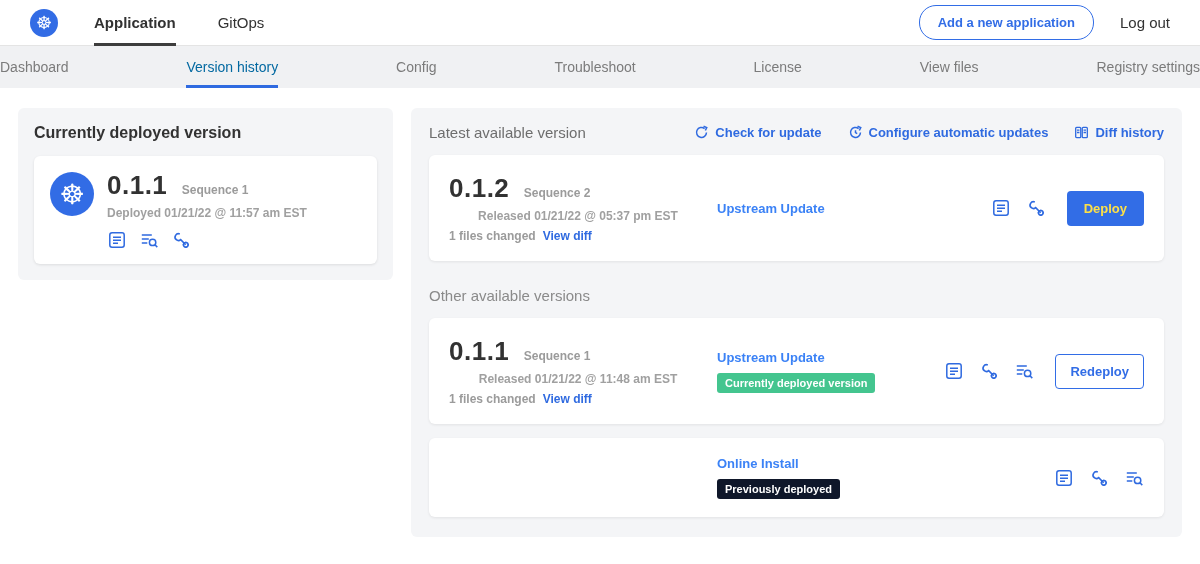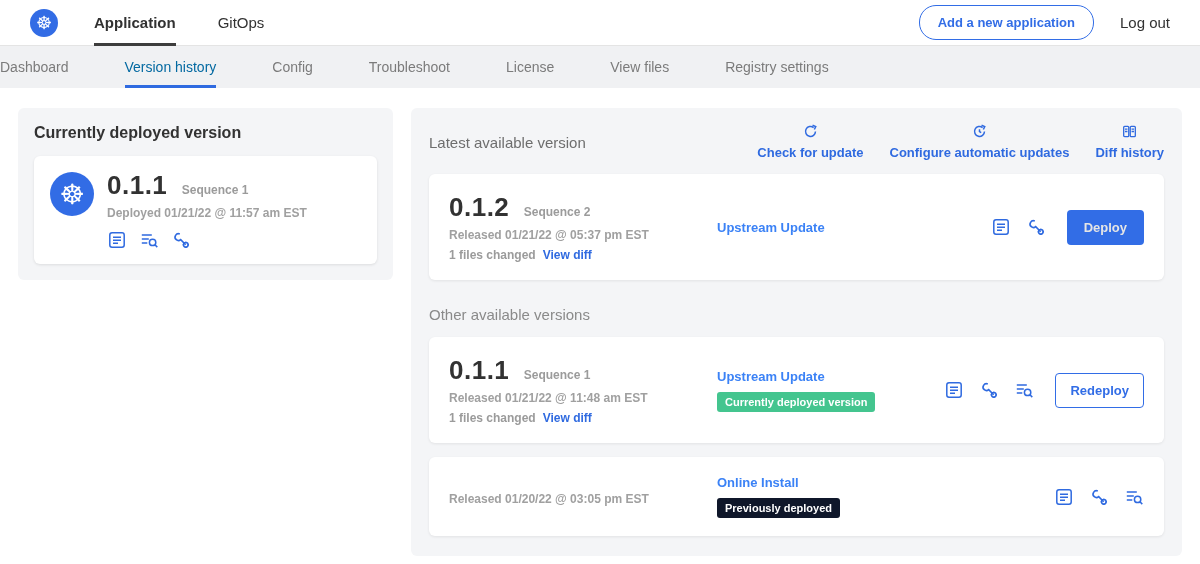--- a/index.html
+++ b/index.html
@@ -16,67 +16,67 @@
   .hdr-tab { display:flex; align-items:center; height:46px; font-size:15px;
              color:#323232; cursor:pointer; border-bottom:3px solid transparent; padding-top:3px;}
   .hdr-tab.active { border-bottom-color:#3d3d3d; font-weight:700; }
   .hdr-spacer { flex:1; }
   .pill-btn { border:1px solid #326de6; color:#326de6; background:#fff;
               font-size:13px; font-weight:700; border-radius:17px;
               padding:9px 18px; cursor:pointer; font-family:Liberation Sans, sans-serif;}
   .logout { margin-left:26px; font-size:15px; color:#323232; cursor:pointer; }
 
   
-  .subnav { height:42px; background:#f0f1f3; display:flex; justify-content:flex-start;
+  .subnav { height:42px; background:#f0f1f3; display:flex; justify-content:space-between;
             gap:56px; }
   .subnav-item { display:flex; align-items:center; height:42px; font-size:14px;
                  color:#7b7b7b; cursor:pointer; border-bottom:3px solid transparent; padding-top:3px;}
   .subnav-item.active { color:#0369a1; font-weight:400; border-bottom-color:#2f6ae0; }
 
   
   .main { display:flex; gap:18px; padding:20px 18px; align-items:flex-start; }
   .panel { background:#f4f5f7; border-radius:6px; }
 
   
   .left-panel { width:375px; padding:16px; }
   .panel-title { font-size:16px; font-weight:700; color:#323232; }
   .deployed-card { margin-top:14px; background:#fff; border-radius:6px;
                    box-shadow:0 1px 3px rgba(0,0,0,.1); padding:14px 16px;
                    display:flex; gap:13px; }
   .big-logo { width:44px; height:44px; border-radius:50%; background:#326ce5;
               color:#fff; display:flex; align-items:center; justify-content:center;
               font-size:28px; flex-shrink:0; margin-top:2px;}
   .vnum { font-size:26px; font-weight:700; color:#323232; letter-spacing:.5px; }
   .vseq { font-size:12px; font-weight:600; color:#9b9b9b; margin-left:10px; }
-  .vdate { font-size:12px; font-weight:600; color:#a0a0a0; margin-top:5px; }
+  .vdate { font-size:12px; font-weight:600; color:#a0a0a0; margin-top:5px;text-align:center; }
   .icon-row { display:flex; gap:12px; margin-top:10px; align-items:center; }
   .icn { display:inline-flex; cursor:pointer; }
   .icn svg { display:block; }
 
   
   .right-panel { flex:1; padding:16px 18px 20px; }
   .rp-head { display:flex; align-items:center; }
   .rp-title { font-size:15px; font-weight:500; color:#6e6e6e; }
   .rp-actions { margin-left:auto; display:flex; gap:26px; align-items:center; }
   .rp-link { display:flex; align-items:center; gap:6px; color:#2f6ae0;
-             font-size:13px; font-weight:700; cursor:pointer;flex-direction:column; }
+             font-size:13px; font-weight:700; cursor:pointer; }
 
   .vrow { background:#fff; border-radius:6px; box-shadow:0 1px 3px rgba(0,0,0,.08);
           margin-top:14px; padding:18px 20px; display:flex; align-items:center; }
   .vleft { width:258px; flex-shrink:0; }
   .vfiles { margin-top:6px; font-size:12px; font-weight:600; color:#9b9b9b; }
   .viewdiff { color:#2f6ae0; font-weight:700; margin-left:7px; cursor:pointer; }
   .vmid { flex:1; padding-left:10px; }
   .vsource { font-size:13px; font-weight:700; color:#3b82f6; }
   .badge { display:inline-block; margin-top:8px; font-size:11px; font-weight:700;
            color:#fff; border-radius:3px; padding:4px 8px; }
   .badge.green { background:#44c58f; }
   .badge.gray  { background:#0f172a; }
   .vright { display:flex; align-items:center; gap:15px; }
-  .btn-primary { background:#326de6; color:#e5e5e5; border:none; font-size:13px;
+  .btn-primary { background:#326de6; color:#fde047; border:none; font-size:13px;
                  font-weight:700; border-radius:4px; padding:10px 17px;
                  cursor:pointer; margin-left:6px; font-family:inherit;}
   .btn-outline { background:#fff; color:#326de6; border:1px solid #326de6;
                  font-size:13px; font-weight:700; border-radius:4px;
                  padding:9px 14px; cursor:pointer; margin-left:6px; font-family:inherit;}
   .other-title { font-size:15px; color:#8a8a8a; margin-top:26px; }
 </style>
 </head>
 <body>
 
@@ -244,21 +244,20 @@
               <circle cx="13.6" cy="12.4" r="3.2"></circle>
               <path d="M15.9 14.7l2.4 2.4"></path>
           </svg>
         </span>
         <button class="btn-outline">Redeploy</button>
       </div>
     </div>
 
     <div class="vrow">
       <div class="vleft">
-        <div class="vdate">Released 01/20/22 @ 03:05 pm EST</div>
       </div>
       <div class="vmid">
         <div class="vsource">Online Install</div>
         <span class="badge gray">Previously deployed</span>
       </div>
       <div class="vright">
         <span class="icn">
           <svg width="20" height="20" viewBox="0 0 20 20" fill="none" stroke="#2f6ae0" stroke-width="1.5">
             <rect x="2.8" y="2.8" width="14.4" height="14.4" rx="2.2"></rect>
               <path d="M6 7.2h8M6 10.2h8M6 13.2h5"></path>

